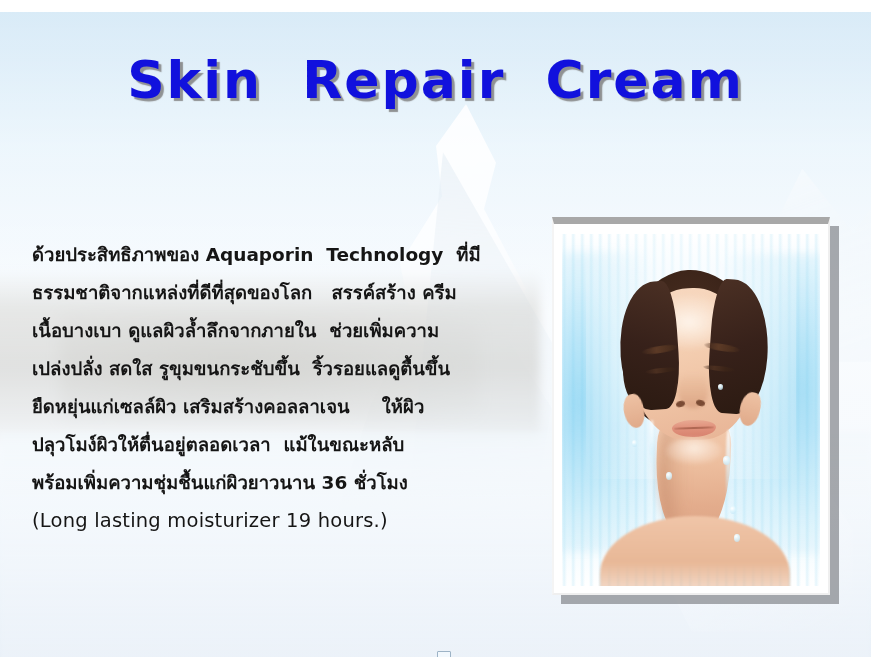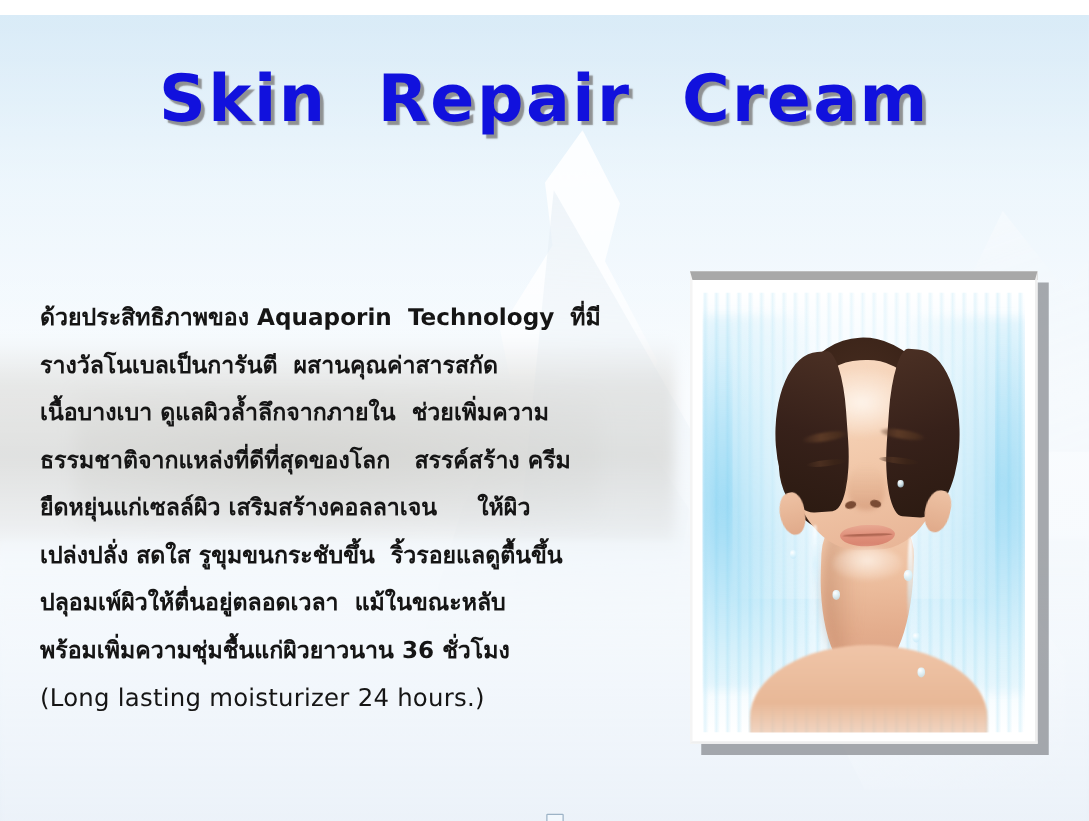--- a/index.html
+++ b/index.html
@@ -336,28 +336,27 @@
     <div class="bg-veg2"></div>
     <div class="bg-lake"></div>
     <div class="bg-glacier-br"></div>
     <div class="bg-wash"></div>
   </div>
 
   <div class="title">Skin  Repair  Cream</div>
 
   <div class="copy">
     <div class="line">ด้วยประสิทธิภาพของ Aquaporin  Technology  ที่มี</div>
-    <div class="line">รางวัลโนเบลเป็นการันตี  ผสานคุณค่าสารสกัด</div>
+    <div class="line">ธรรมชาติจากแหล่งที่ดีที่สุดของโลก   สรรค์สร้าง ครีม</div>
     <div class="line">เนื้อบางเบา ดูแลผิวล้ำลึกจากภายใน  ช่วยเพิ่มความ</div>
-    <div class="line">ธรรมชาติจากแหล่งที่ดีที่สุดของโลก   สรรค์สร้าง ครีม</div>
+    <div class="line">เปล่งปลั่ง สดใส รูขุมขนกระชับขึ้น  ริ้วรอยแลดูตื้นขึ้น</div>
     <div class="line">ยืดหยุ่นแก่เซลล์ผิว เสริมสร้างคอลลาเจน     ให้ผิว</div>
-    <div class="line">เปล่งปลั่ง สดใส รูขุมขนกระชับขึ้น  ริ้วรอยแลดูตื้นขึ้น</div>
-    <div class="line">ปลุอมเพ์ผิวให้ตื่นอยู่ตลอดเวลา  แม้ในขณะหลับ</div>
+    <div class="line">ปลุวโมง์ผิวให้ตื่นอยู่ตลอดเวลา  แม้ในขณะหลับ</div>
     <div class="line">พร้อมเพิ่มความชุ่มชื้นแก่ผิวยาวนาน 36 ชั่วโมง</div>
-    <div class="line en">(Long lasting moisturizer 24 hours.)</div>
+    <div class="line en">(Long lasting moisturizer 19 hours.)</div>
   </div>
 
   <div class="photo-frame">
     <div class="photo-inner">
       <div class="water-streaks"></div>
       <div class="water-blue-l"></div>
       <div class="water-blue-r"></div>
       <div class="glow-center"></div>
 
       <div class="person">

